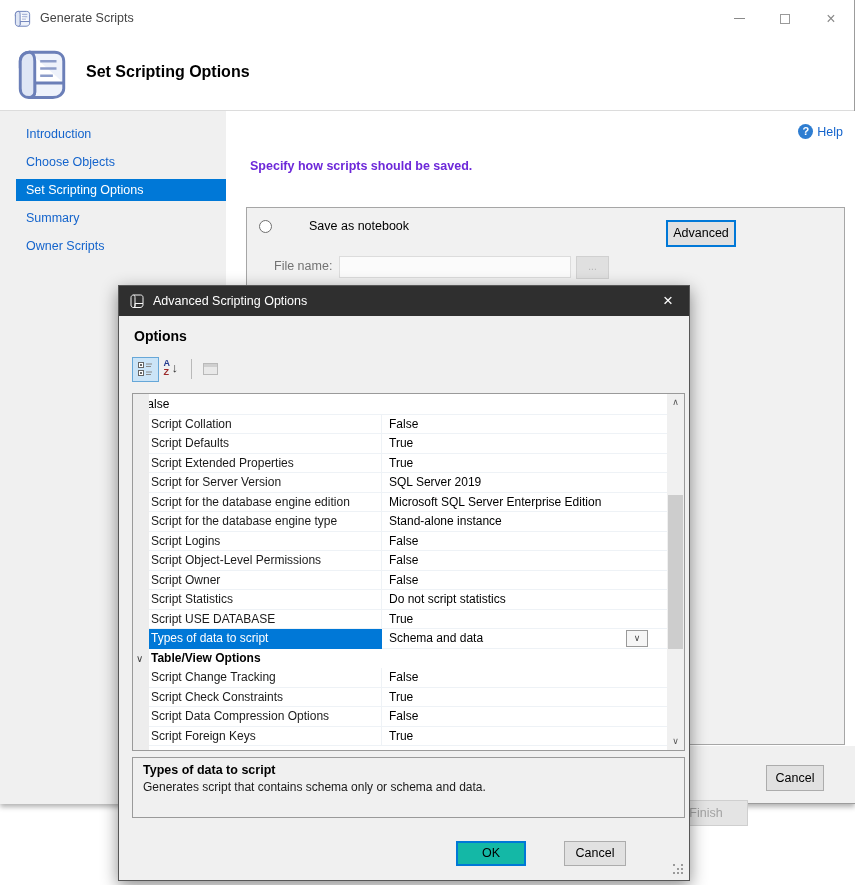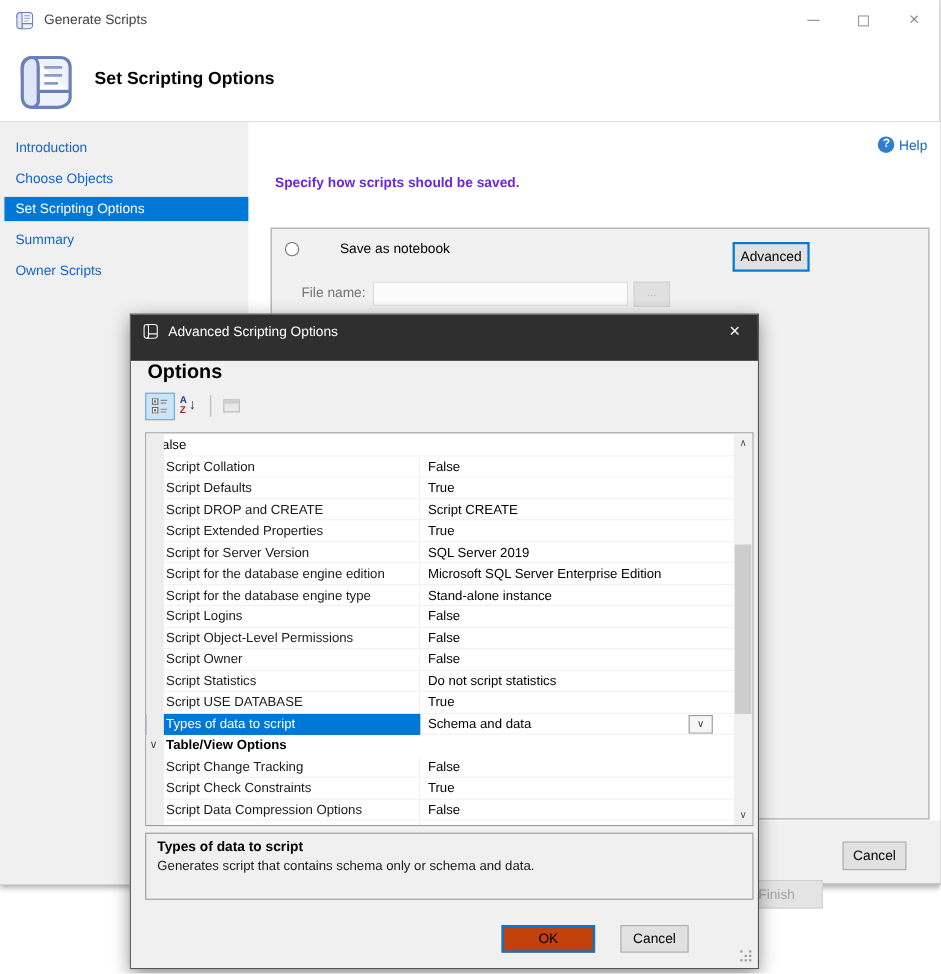--- a/index.html
+++ b/index.html
@@ -17,21 +17,21 @@
   .minimize-bar { width:11px; height:1px; background:#8a8a8a; }
   .maximize-box { width:10px; height:10px; border:1px solid #9a9a9a; }
   .closex { font-size:16px; color:#8a8a8a; line-height:1; }
 
   .headerband { position:absolute; left:0; top:37px; width:100%; height:74px; background:#fff; border-bottom:1px solid #dcdcdc; }
   .hdr-ico { position:absolute; left:13px; top:6px; width:58px; height:62px; }
   .headerband h1 { position:absolute; left:86px; top:26px; font-size:16px; font-weight:bold; color:#000; }
 
   
   .sidebar { position:absolute; left:0; top:111px; width:226px; height:693px; background:#f0f0f0; padding-top:9px; }
-  .side-item { height:22px; margin:3px 0 6px 4px; line-height:22px; padding-left:10px; font-size:12.5px; color:#1464cc; cursor:default; }
+  .side-item { height:22px; margin:3px 0 6px 16px; line-height:22px; padding-left:10px; font-size:12.5px; color:#1464cc; cursor:default; }
   .side-item.sel { background:#0078d7; color:#fff; }
 
   
   .content { position:absolute; left:226px; top:111px; width:629px; height:635px; background:#fff; }
   .help { position:absolute; right:12px; top:13px; display:flex; align-items:center; gap:4px; }
   .help-ico { width:15px; height:15px; border-radius:50%; background:#2e7dd1; color:#fff; font-size:11px; font-weight:bold; text-align:center; line-height:15px; }
   .help-txt { color:#1464cc; font-size:12.5px; }
   .instruction { position:absolute; left:24px; top:48px; font-size:12.5px; font-weight:bold; color:#6d28d9; }
 
   .groupbox { position:absolute; left:20px; top:96px; width:599px; height:538px; border:1px solid #a6a6a6; background:#f1f1f1; }
@@ -45,25 +45,25 @@
 
   
   .bottombar { position:absolute; left:0; top:746px; width:855px; height:57px; background:#f0f0f0; }
   .btn { font-size:12.5px; text-align:center; }
   .finish-btn { position:absolute; left:664px; top:19px; width:84px; height:26px; background:#e4e4e4; border:1px solid #cfcfcf; color:#a3a3a3; line-height:24px;margin-top:35px; }
   .wcancel-btn { position:absolute; left:766px; top:19px; width:58px; height:26px; background:#e1e1e1; border:1px solid #acacac; color:#000; line-height:24px; }
 
   
   .dialog { position:absolute; left:118px; top:285px; width:572px; height:596px; background:#f0f0f0;
             border:1px solid #565656; box-shadow:0 5px 16px rgba(0,0,0,.45); z-index:10; }
-  .dlg-titlebar { position:absolute; left:0; top:0; width:100%; height:42px; background:#2f2f2f; }
+  .dlg-titlebar { position:absolute; left:0; top:0; width:100%; height:30px; background:#2f2f2f; }
   .dlg-ico { position:absolute; left:10px; top:7px; width:16px; height:16px; }
   .dlg-title { position:absolute; left:34px; top:0; line-height:30px; color:#fff; font-size:12.5px; }
   .dlg-close { position:absolute; right:0; top:0; width:42px; height:30px; color:#fff; font-size:17px; text-align:center; line-height:29px; }
-  .options-lbl { position:absolute; left:15px; top:42px; font-size:18px; font-weight:bold; color:#000; }
+  .options-lbl { position:absolute; left:15px; top:42px; font-size:14px; font-weight:bold; color:#000; }
 
   .tbar { position:absolute; left:13px; top:70px; height:26px; display:flex; align-items:center; }
   .tbtn { width:27px; height:25px; display:flex; align-items:center; justify-content:center; }
   .tbtn.on { background:#cbe4f7; border:1px solid #66a7d8; }
   .tsep { width:1px; height:20px; background:#b9b9b9; margin:0 5px; }
   .az { position:relative; width:18px; height:20px; }
   .az .a { position:absolute; left:0; top:-1px; font-size:9px; font-weight:bold; color:#223a8f; }
   .az .z { position:absolute; left:0; top:8px; font-size:9px; font-weight:bold; color:#9c2a2a; }
   .az .ar { position:absolute; left:8px; top:1px; font-size:13px; color:#333; }
   .pages-ico { width:15px; height:12px; border:1px solid #b9b9b9; background:#e9e9e9; position:relative; }
@@ -87,21 +87,21 @@
   .vscroll { position:absolute; right:0; top:0; bottom:0; width:17px; background:#f0f0f0; z-index:4; }
   .varrow { position:absolute; left:0; width:17px; height:17px; color:#555; font-size:9px; text-align:center; line-height:17px; }
   .varrow.up { top:0; } .varrow.down { bottom:0; }
   .vthumb { position:absolute; left:1px; top:101px; width:15px; height:154px; background:#cdcdcd; }
 
   
   .descbox { position:absolute; left:13px; top:471px; width:553px; height:61px; border:1px solid #9a9a9a; background:#f0f0f0; padding:5px 10px; }
   .desc-title { font-size:12.5px; font-weight:bold; color:#000; margin-bottom:3px; }
   .desc-text { font-size:12px; color:#1a1a1a; }
 
-  .ok-btn { position:absolute; left:337px; top:555px; width:85px; height:25px; background:#c2410c; border:2px solid #0078d7; font-size:12.5px; line-height:20px; text-align:center; color:#000; }
+  .ok-btn { position:absolute; left:337px; top:555px; width:70px; height:25px; background:#14b8a6; border:2px solid #0078d7; font-size:12.5px; line-height:20px; text-align:center; color:#000; }
   .dcancel-btn { position:absolute; left:445px; top:555px; width:62px; height:25px; background:#e1e1e1; border:1px solid #acacac; font-size:12.5px; line-height:22px; text-align:center; color:#000; }
   .grip { position:absolute; right:4px; bottom:4px; width:12px; height:12px; }
   .grip i { position:absolute; left:0; top:0; width:2px; height:2px; background:#9a9a9a;
             box-shadow:8px 0 0 #9a9a9a, 4px 4px 0 #9a9a9a, 8px 4px 0 #9a9a9a, 0 8px 0 #9a9a9a, 4px 8px 0 #9a9a9a, 8px 8px 0 #9a9a9a; }
 </style>
 </head>
 <body>
 
 <svg width="0" height="0" style="position:absolute">
   <defs>
@@ -221,24 +221,20 @@
         </div>
         <div class="grow">
           <div class="cell-name">Script Collation</div>
           <div class="cell-val">False</div>
         </div>
         <div class="grow">
           <div class="cell-name">Script Defaults</div>
           <div class="cell-val">True</div>
         </div>
         <div class="grow">
-          <div class="cell-name">Script DROP and CREATE</div>
-          <div class="cell-val">Script CREATE</div>
-        </div>
-        <div class="grow">
           <div class="cell-name">Script Extended Properties</div>
           <div class="cell-val">True</div>
         </div>
         <div class="grow">
           <div class="cell-name">Script for Server Version</div>
           <div class="cell-val">SQL Server 2019</div>
         </div>
         <div class="grow">
           <div class="cell-name">Script for the database engine edition</div>
           <div class="cell-val">Microsoft SQL Server Enterprise Edition</div>

